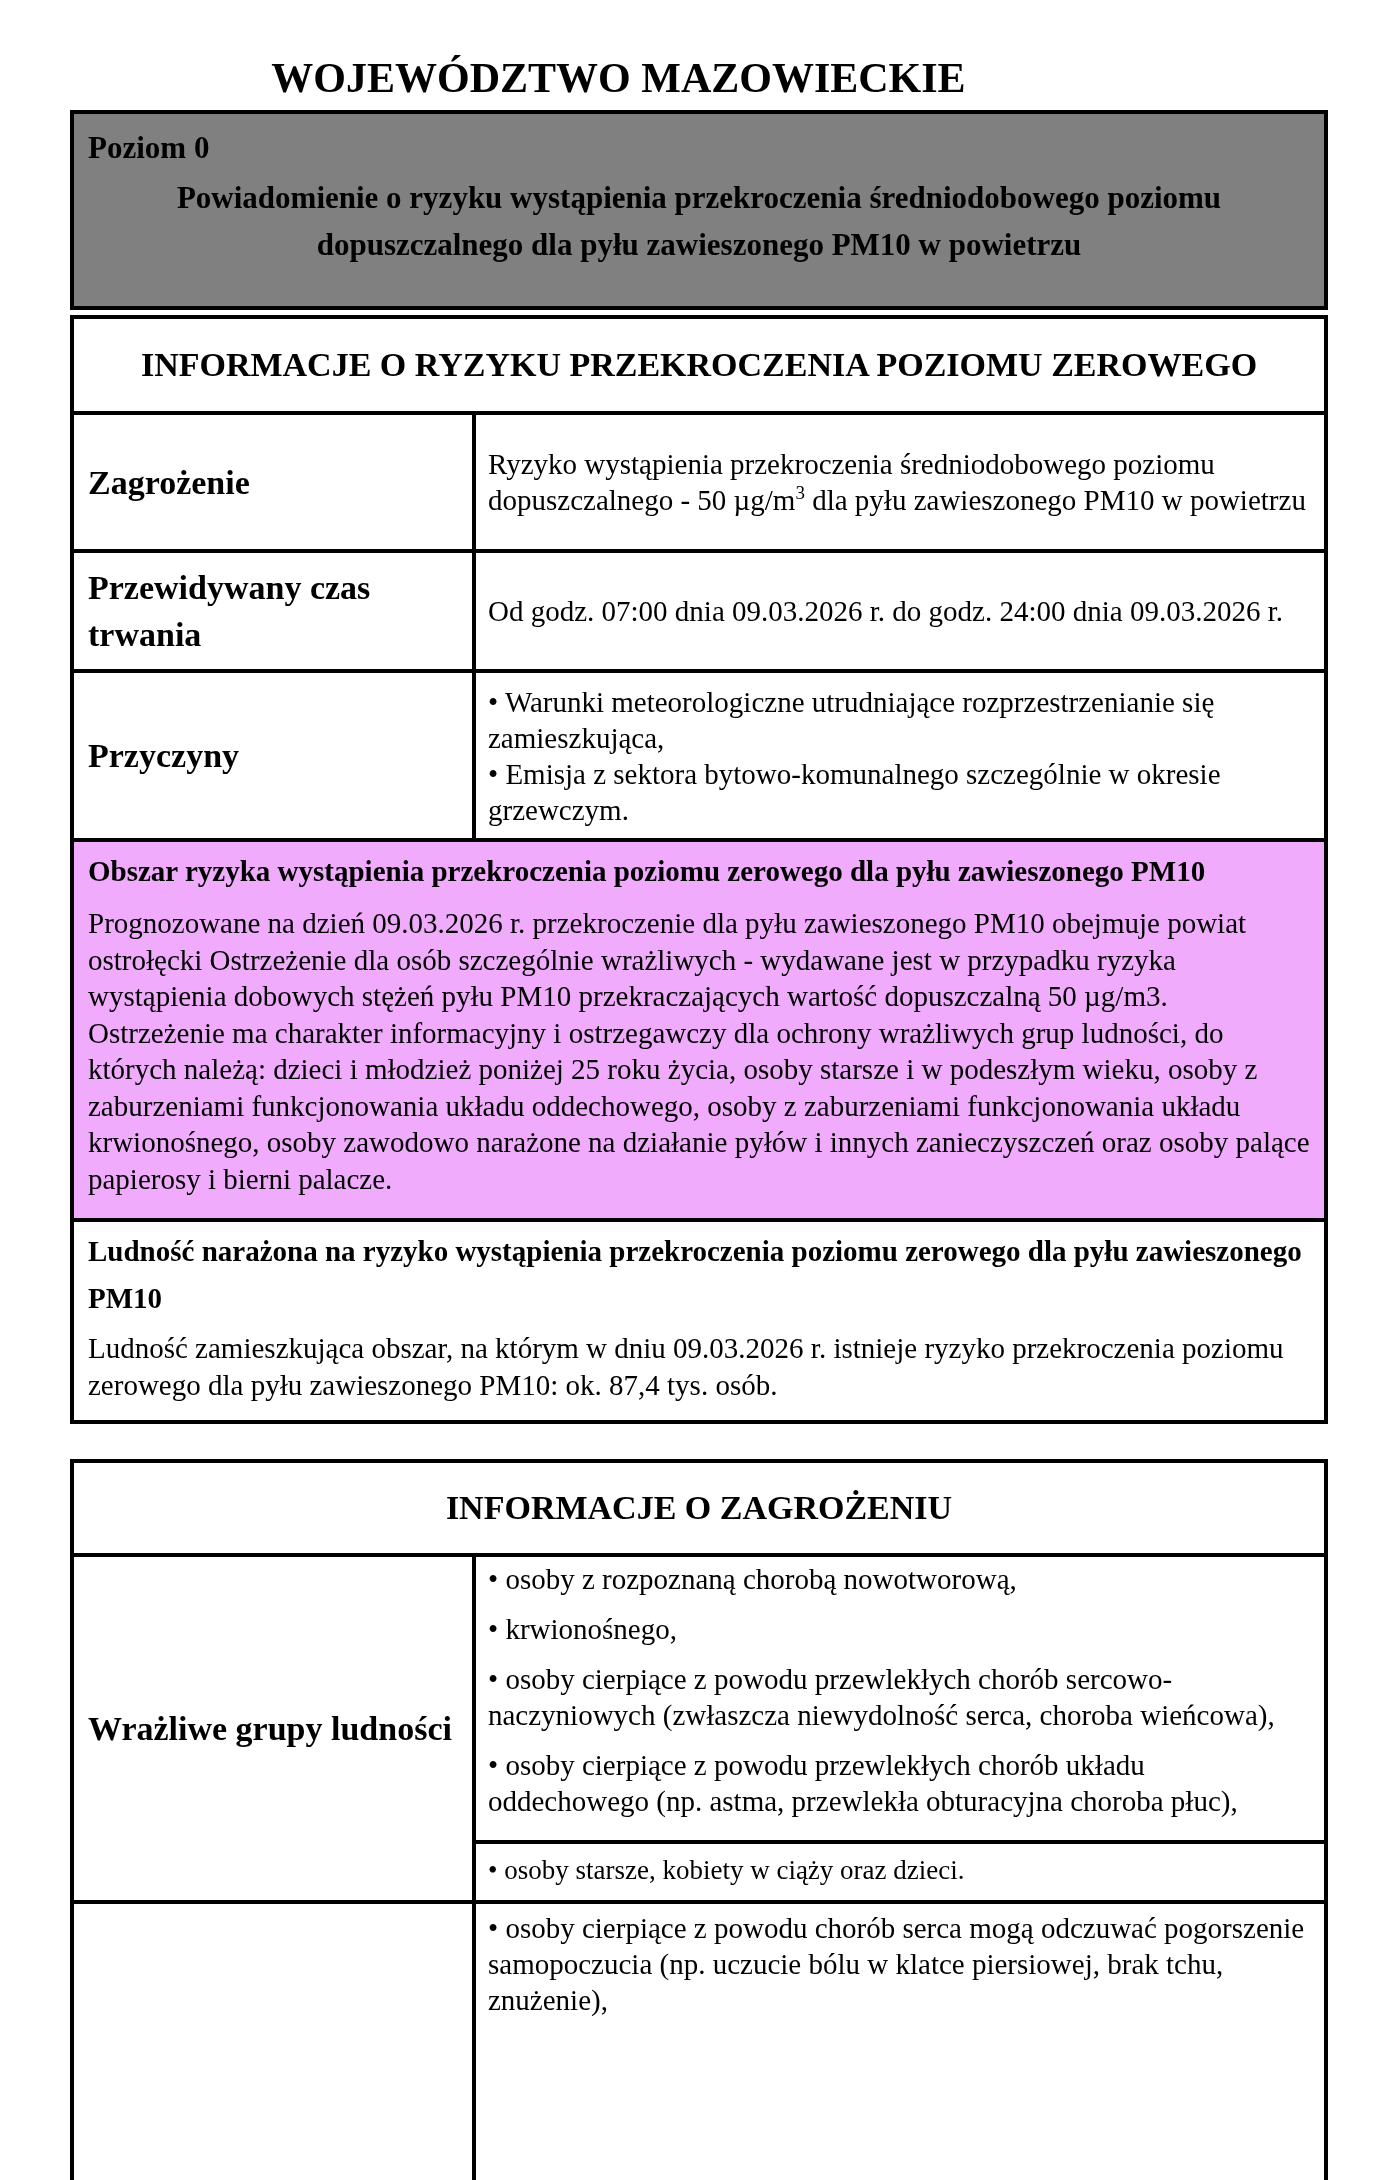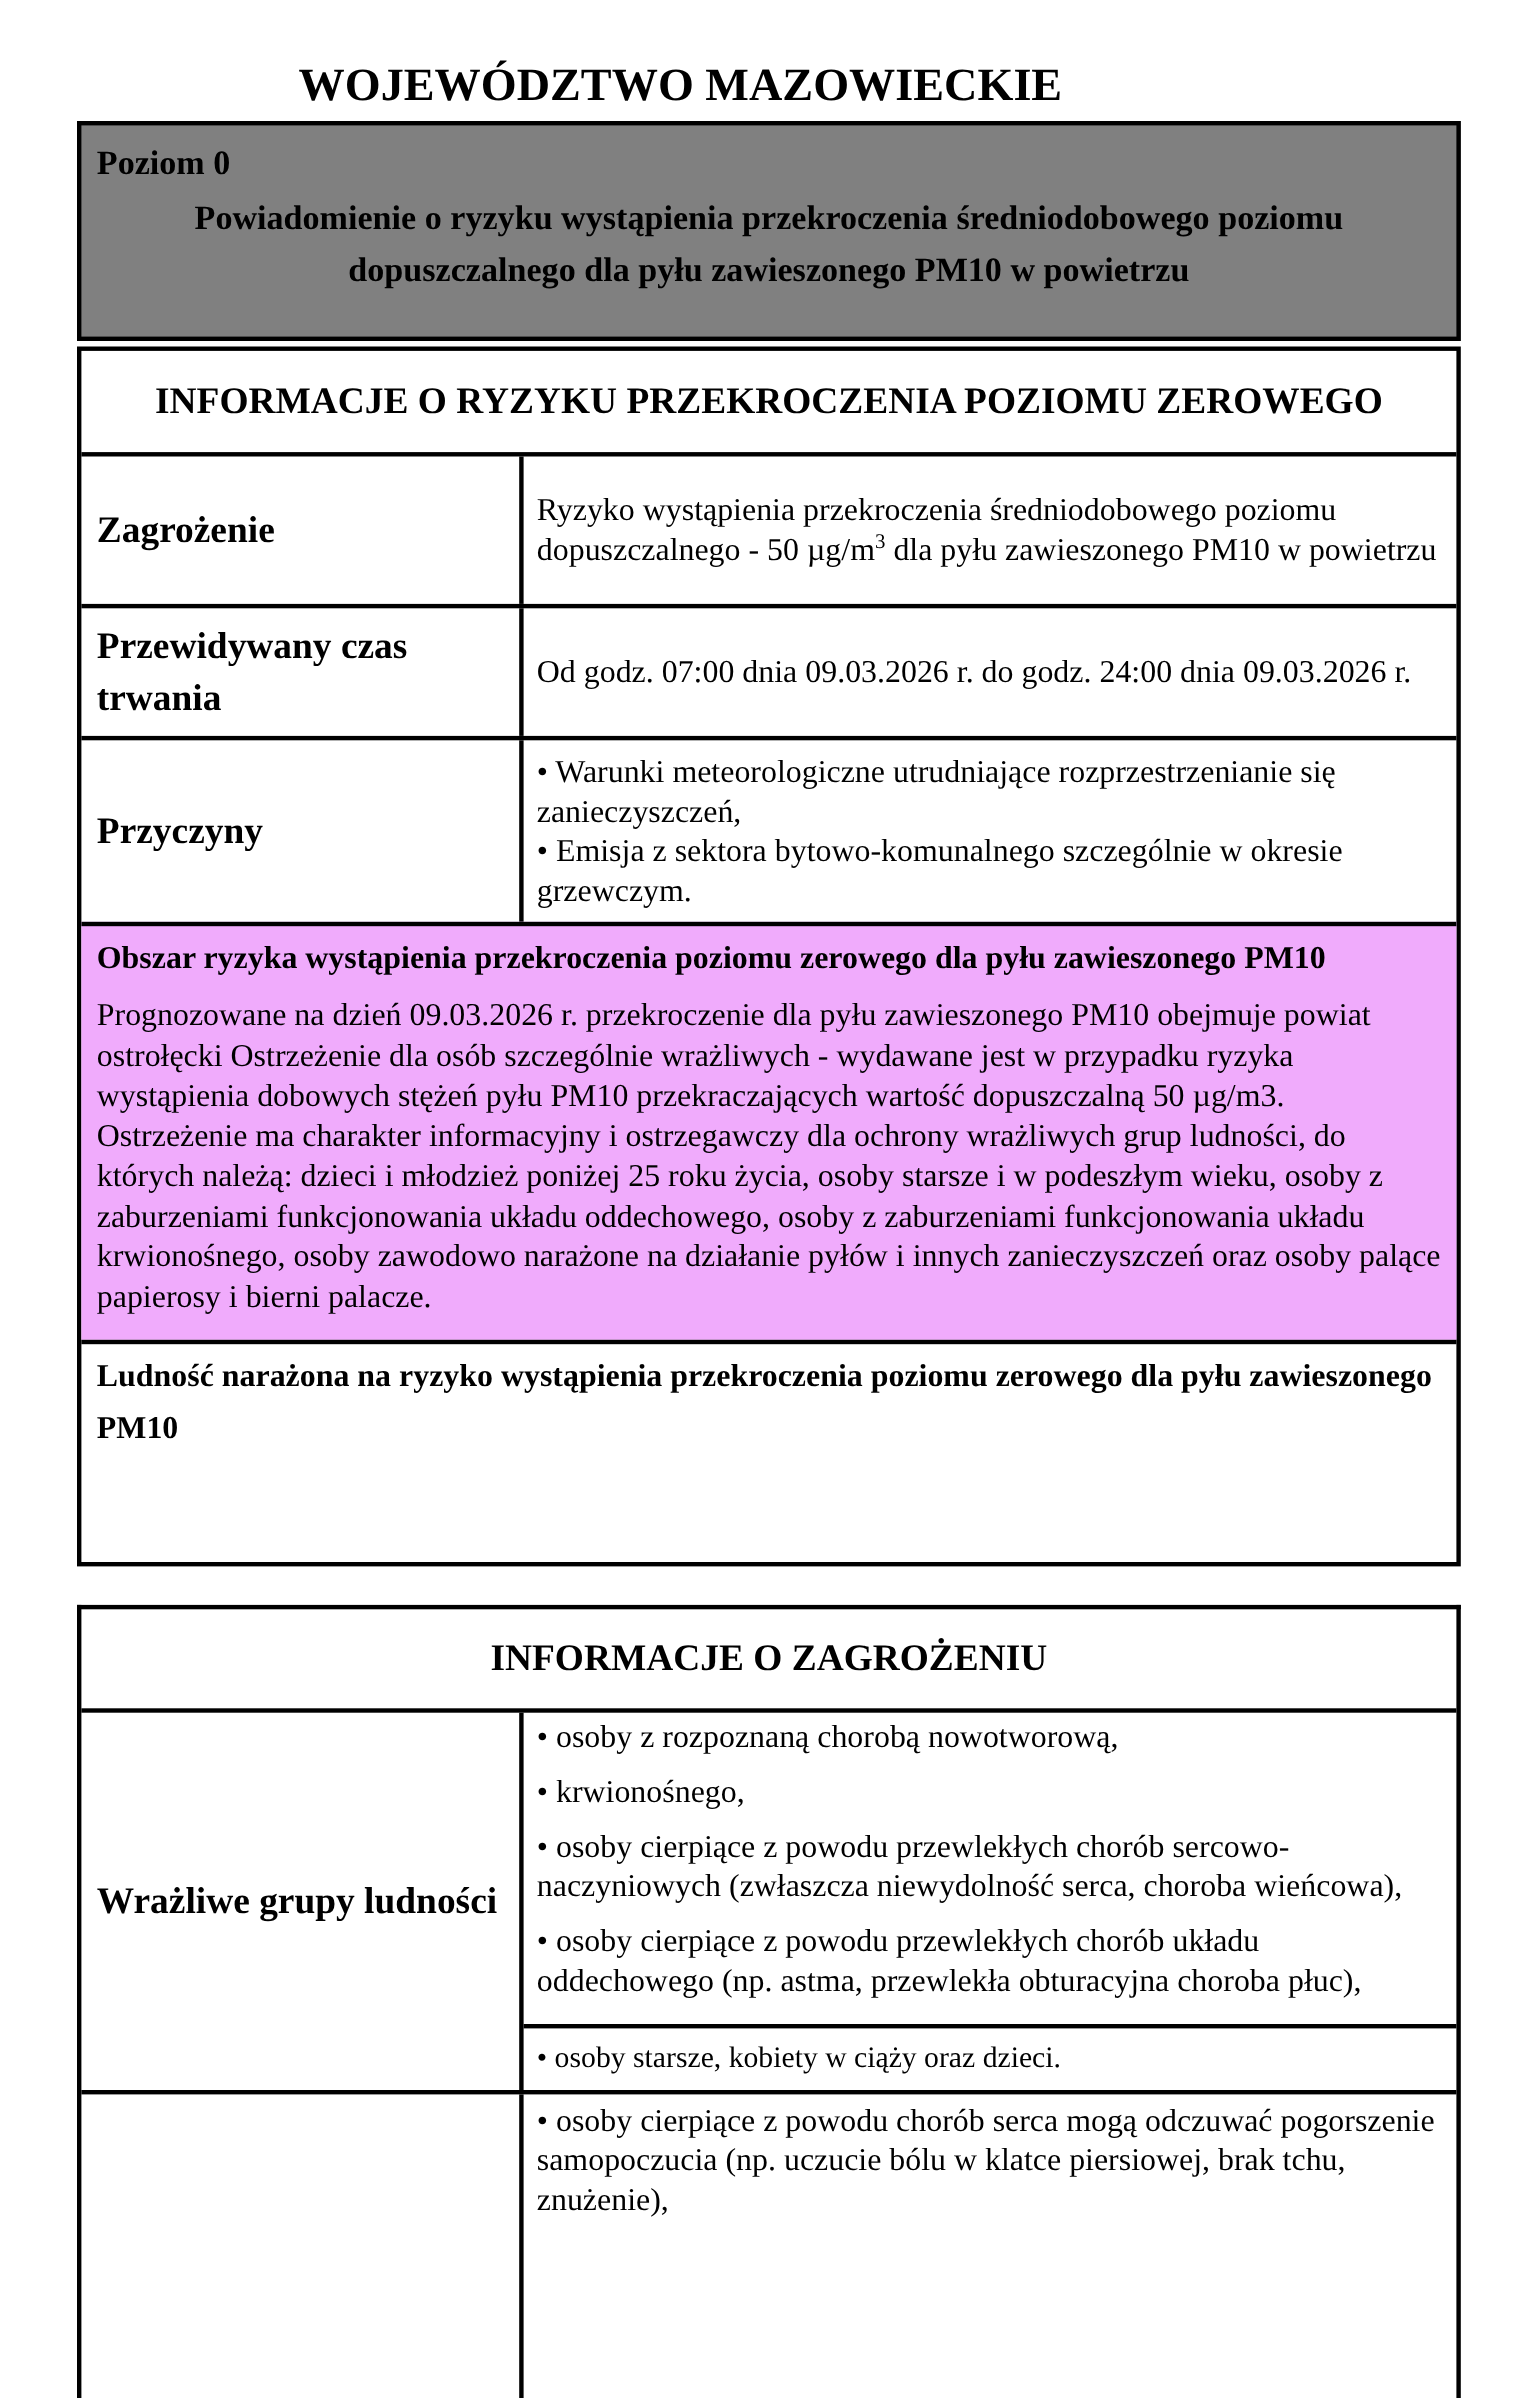--- a/index.html
+++ b/index.html
@@ -52,32 +52,33 @@
   </div>
 
   <div class="row bt" style="top:230px;height:120px;">
     <div class="lab">Przewidywany czas trwania</div>
     <div class="val">Od godz. 07:00 dnia 09.03.2026 r. do godz. 24:00 dnia 09.03.2026 r.</div>
   </div>
 
   <div class="row bt" style="top:350px;height:169px;">
     <div class="lab">Przyczyny</div>
     <div class="val">
-      <div>• Warunki meteorologiczne utrudniające rozprzestrzenianie się zanieczyszczeń,</div>
+      <div>• Warunki meteorologiczne utrudniające rozprzestrzenianie się zamieszkująca,</div>
       <div>• Emisja z sektora bytowo-komunalnego szczególnie w okresie grzewczym.</div>
     </div>
   </div>
 
   <div class="row bt gray full" style="top:519px;height:380px;padding-top:6px;">
     <div class="sect-title">Obszar ryzyka wystąpienia przekroczenia poziomu zerowego dla pyłu zawieszonego PM10</div>
     <div class="para" style="margin-top:10px;">Prognozowane na dzień 09.03.2026 r. przekroczenie dla pyłu zawieszonego PM10 obejmuje powiat ostrołęcki Ostrzeżenie dla osób szczególnie wrażliwych - wydawane jest w przypadku ryzyka wystąpienia dobowych stężeń pyłu PM10 przekraczających wartość dopuszczalną 50 µg/m3. Ostrzeżenie ma charakter informacyjny i ostrzegawczy dla ochrony wrażliwych grup ludności, do których należą: dzieci i młodzież poniżej 25 roku życia, osoby starsze i w podeszłym wieku, osoby z zaburzeniami funkcjonowania układu oddechowego, osoby z zaburzeniami funkcjonowania układu krwionośnego, osoby zawodowo narażone na działanie pyłów i innych zanieczyszczeń oraz osoby palące papierosy i bierni palacze.</div>
   </div>
 
   <div class="row bt full" style="top:899px;bottom:0;padding-top:6px;">
     <div class="sect-title">Ludność narażona na ryzyko wystąpienia przekroczenia poziomu zerowego dla pyłu zawieszonego PM10</div>
+    <div class="para" style="margin-top:8px;">Ludność zamieszkująca obszar, na którym w dniu 09.03.2026 r. istnieje ryzyko przekroczenia poziomu zerowego dla pyłu zawieszonego PM10: ok. 87,4 tys. osób.</div>
   </div>
 </div>
 
 <div class="tbl" style="top:1459px;height:760px;border-bottom:none;">
   <div class="row hdr" style="top:0;height:90px;">INFORMACJE O ZAGROŻENIU</div>
 
   <div class="row bt" style="top:90px;height:347px;">
     <div class="lab">Wrażliwe grupy ludności</div>
     <div class="val" style="bottom:56px;justify-content:flex-start;padding-top:4px;">
       <div class="item">• osoby z rozpoznaną chorobą nowotworową,</div>

